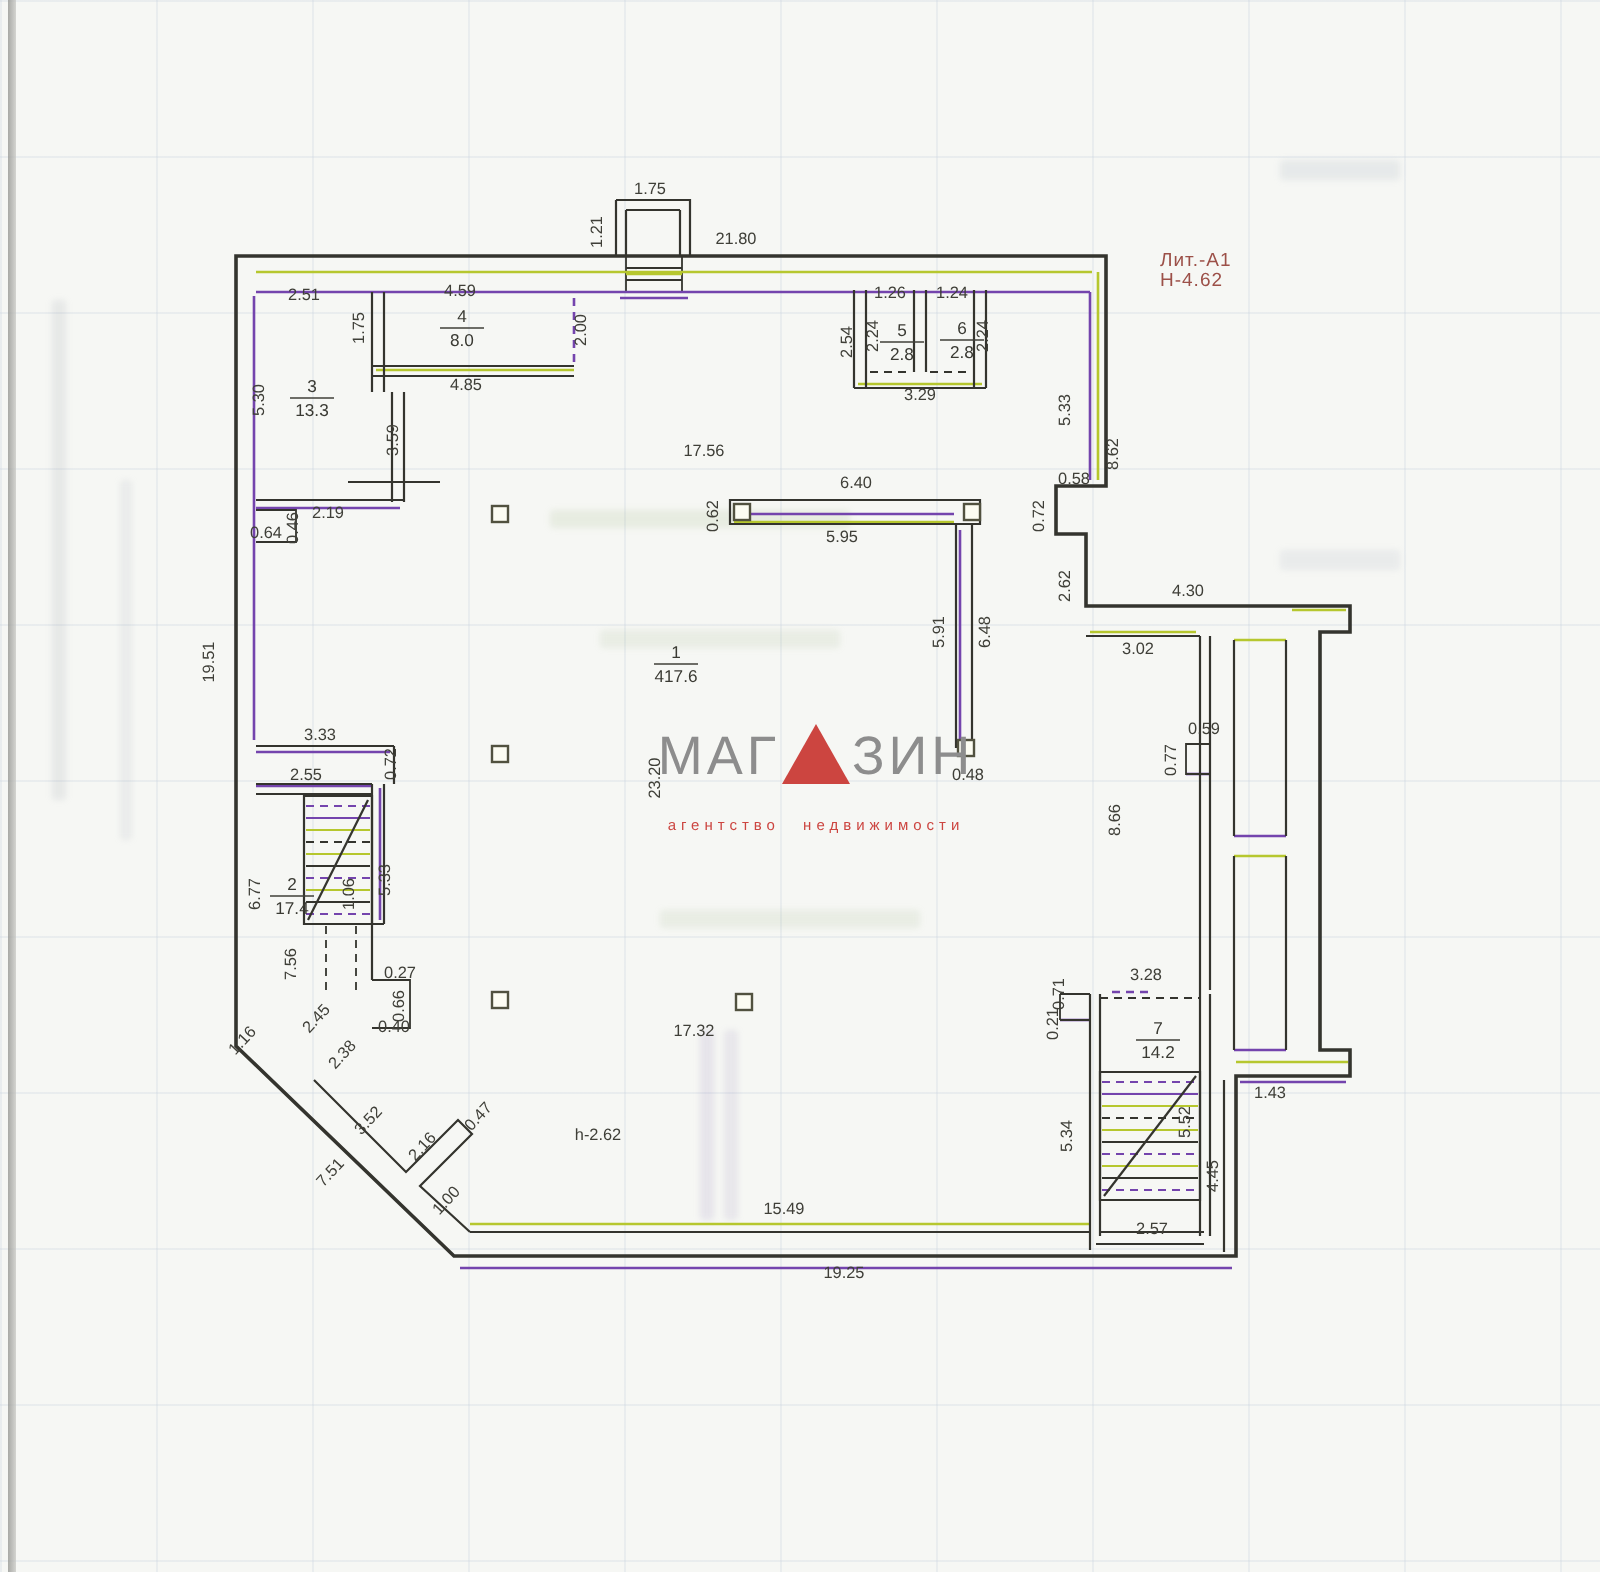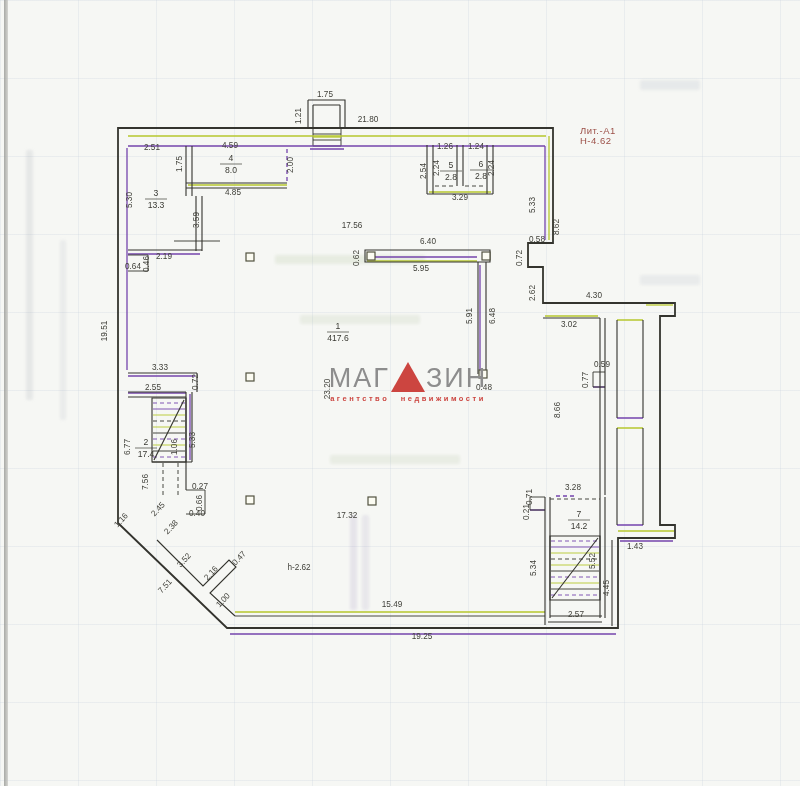--- a/index.html
+++ b/index.html
@@ -15,22 +15,22 @@
   .title{position:absolute;left:372px;top:30px;width:260px;text-align:center;
         font-size:28px;letter-spacing:7px;color:#878d7d;font-weight:400;white-space:nowrap;}
   .litera{position:absolute;left:568px;top:126px;color:#9c5048;font-size:9.5px;
         line-height:10px;letter-spacing:.5px;margin-left:12px;}
   .watermark{position:absolute;left:328px;top:362px;width:160px;text-align:center;}
   .wm-row1{font-size:27px;font-weight:normal;color:#8d8d8d;letter-spacing:2px;
         display:flex;align-items:flex-end;justify-content:center;line-height:28px;}
   .wm-tri{width:0;height:0;border-left:17px solid transparent;border-right:17px solid transparent;
         border-bottom:30px solid #cc4540;margin:0 1px 0 1px;}
   .wm-row2{font-size:27px;font-weight:bold;color:#8d8d8d;letter-spacing:4px;line-height:27px;}
-  .wm-row3{font-size:7.5px;font-weight:bold;color:#cc4540;letter-spacing:2.5px;
-        word-spacing:7px;margin-top:2px;white-space:nowrap;}
+  .wm-row3{font-size:7.5px;font-weight:normal;color:#cc4540;letter-spacing:2.5px;
+        word-spacing:7px;margin-top:16px;white-space:nowrap;}
   .smudge{position:absolute;filter:blur(1.6px);border-radius:2px;}
   svg text.dim{font-family:"Liberation Sans",sans-serif;font-size:8.2px;fill:#3f3f38;text-anchor:middle;}
   svg text.room-num,svg text.room-area{font-family:"Liberation Sans",sans-serif;font-size:8.6px;fill:#3a3a33;text-anchor:middle;}
   svg .wall{stroke:#34342e;fill:none;}
   svg .w2{stroke-width:1.8;} svg .w1{stroke-width:1.1;} svg .w07{stroke-width:.9;}
   svg .green{stroke:#b6c72e;stroke-width:1.3;fill:none;}
   svg .purple{stroke:#7444ad;stroke-width:1.3;fill:none;}
   svg .dash{stroke-dasharray:4 3;}
   svg .col-rect{fill:#fcfcf2;stroke:#51513f;stroke-width:1.2;}
 </style>

